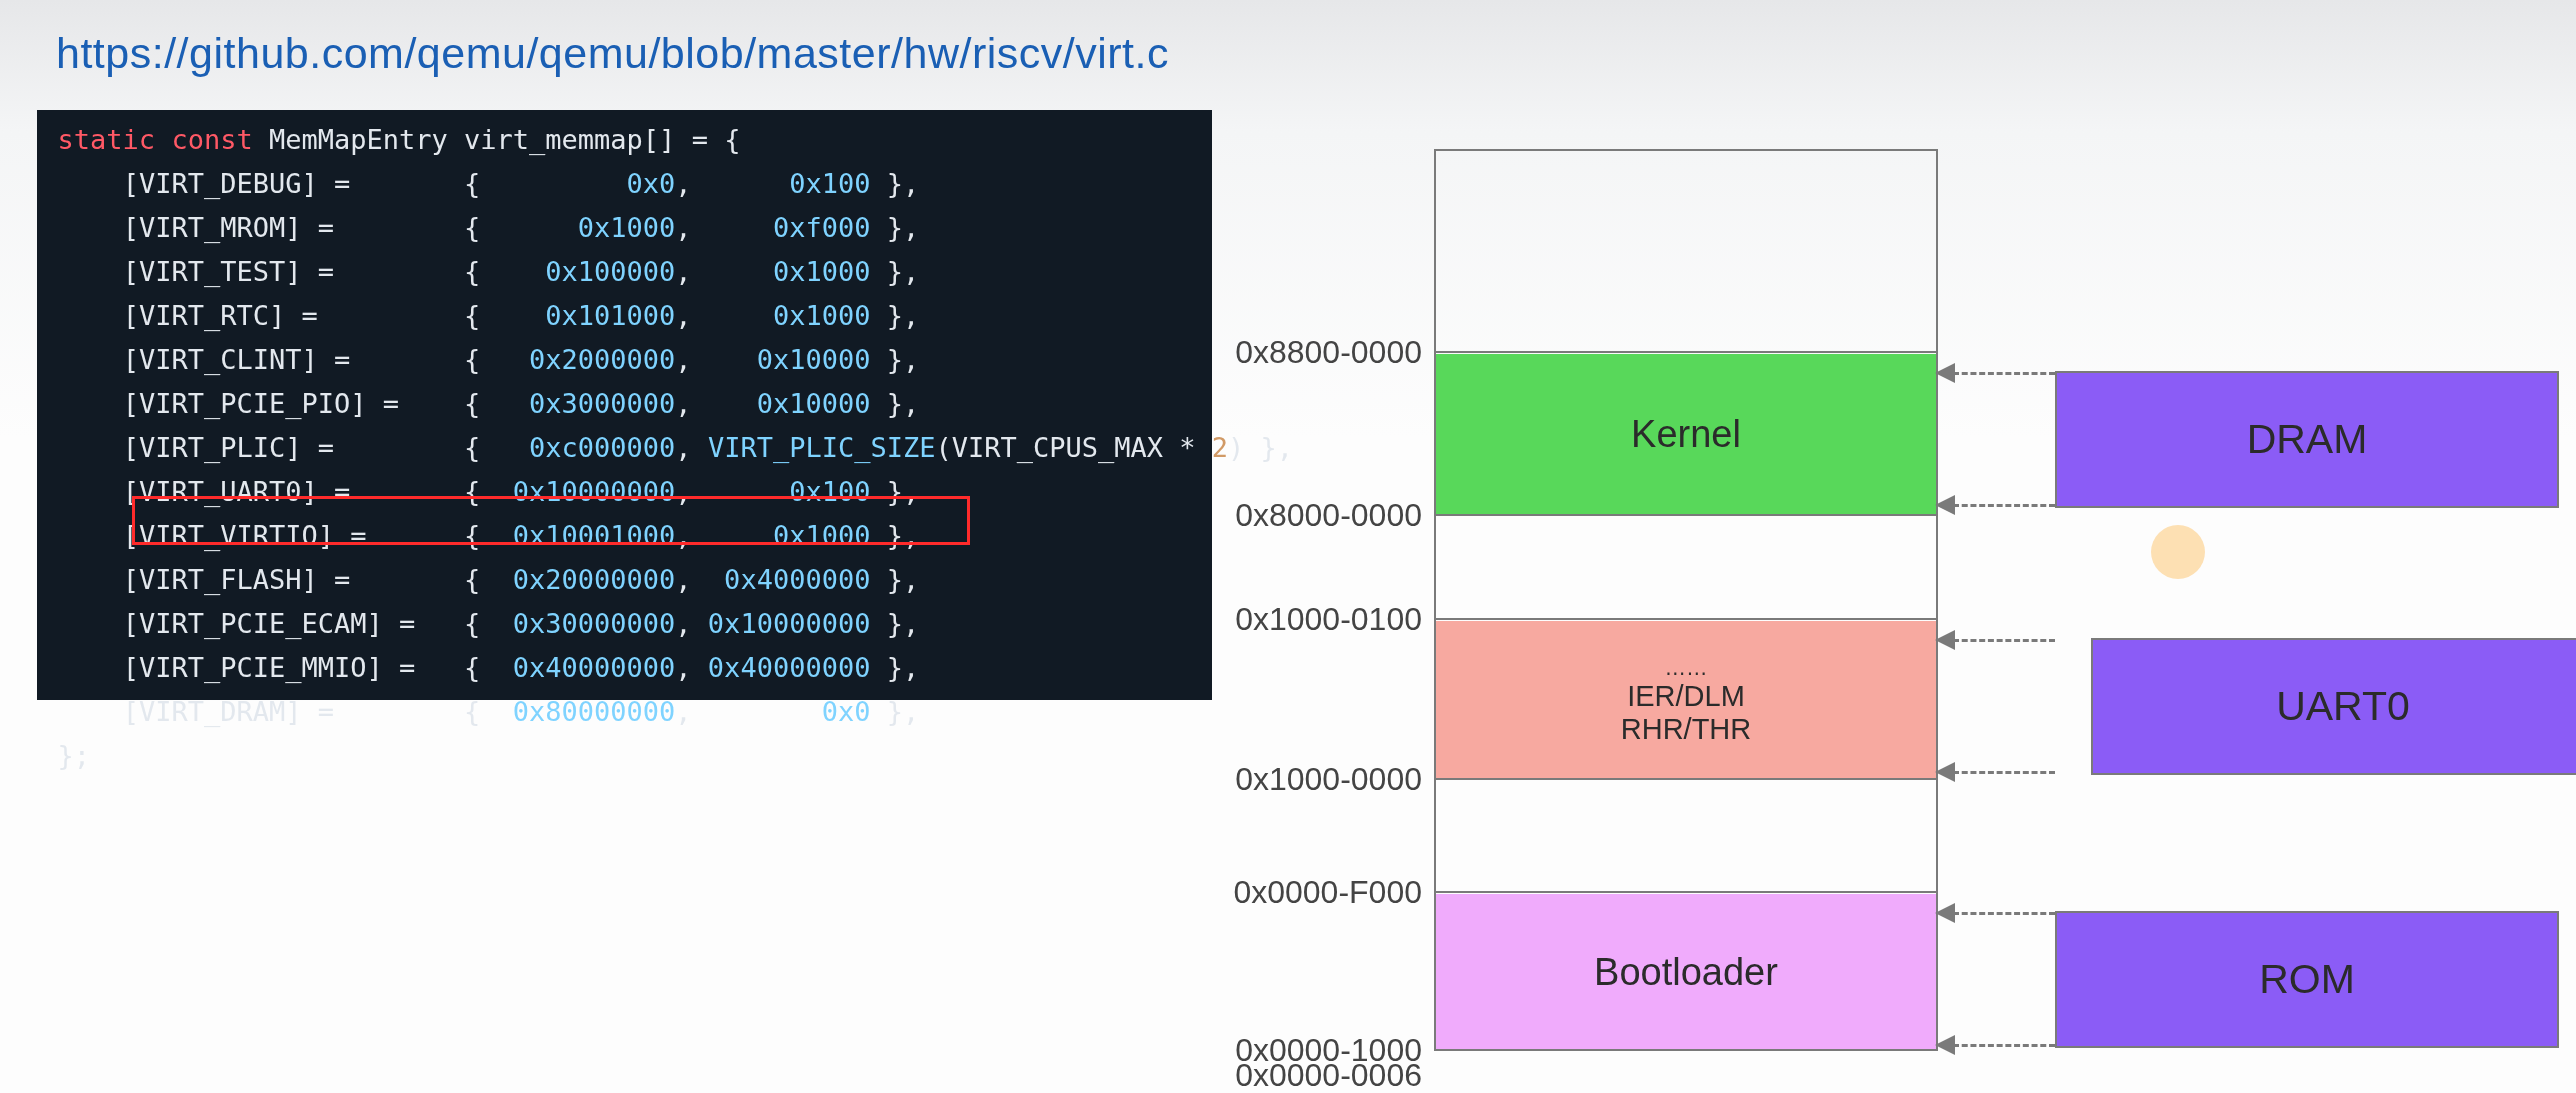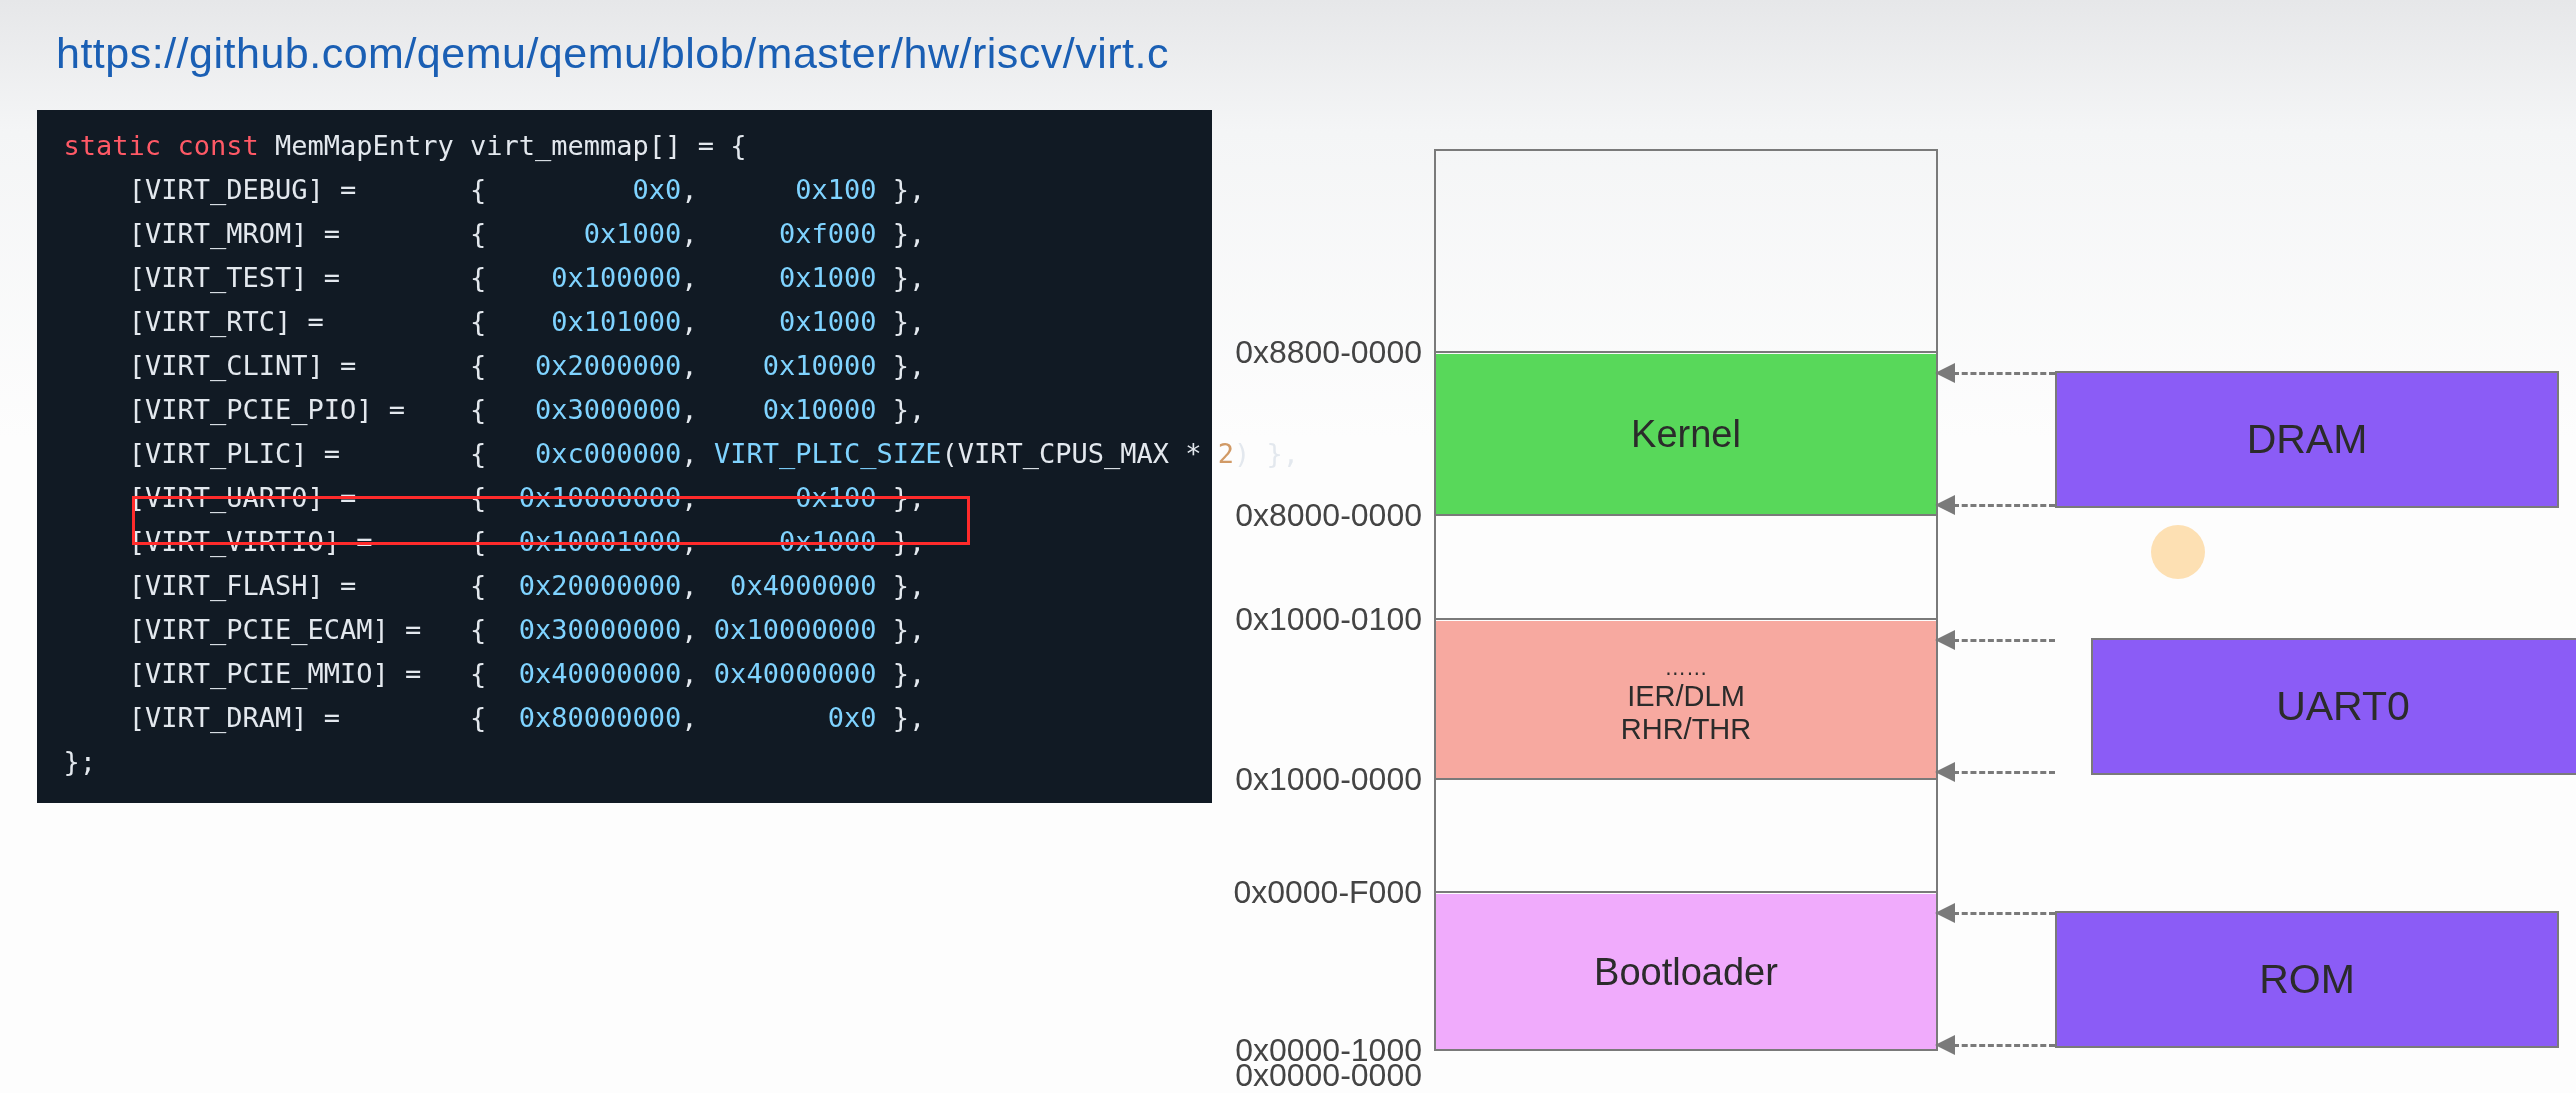--- a/index.html
+++ b/index.html
@@ -17,27 +17,27 @@
     top: 29px;
     font-size: 43px;
     color: #1a5fb4;
     letter-spacing: 0.5px;
   }
   .code-block {
     position: absolute;
     left: 37px;
     top: 110px;
     width: 1175px;
-    height: 693px;
+    height: 590px;
     background: #111a24;
     color: #cdd7e1;
     font-family: "Consolas", "Courier New", monospace;
     font-size: 27px;
     line-height: 44px;
-    padding: 14px;
+    padding: 8px;
     box-sizing: border-box;
   }
   .code-block pre {
     margin: 0;
     padding: 0 0 0 12.6px;
     white-space: pre;
   }
   .kw-red   { color: #ff5966; }
   .kw-white { color: #e3e8ee; }
   .hex      { color: #7fd3ff; }
@@ -176,21 +176,21 @@
     </div>
   <div class="mem-line" style="top:898px;"></div>
 </div>
 
 <div class="addr" style="top:352px;text-align:center;">0x8800-0000</div>
 <div class="addr" style="top:515px;">0x8000-0000</div>
 <div class="addr" style="top:619px;">0x1000-0100</div>
 <div class="addr" style="top:779px;">0x1000-0000</div>
 <div class="addr" style="top:892px;text-align:right;">0x0000-F000</div>
 <div class="addr" style="top:1050px;">0x0000-1000</div>
-<div class="addr" style="top:1094px; transform:translateY(-100%);">0x0000-0000</div>
+<div class="addr" style="top:1094px; transform:translateY(-100%);">0x0000-0006</div>
 
 <div class="right-box" style="top:371px; height:133px;">
     <span>DRAM</span>
   </div>
 <div class="right-box" style="top:638px; height:133px;margin-left:36px;">
     <span>UART0</span>
   </div>
 <div class="right-box" style="top:911px; height:133px;">
     <span>ROM</span>
   </div>

